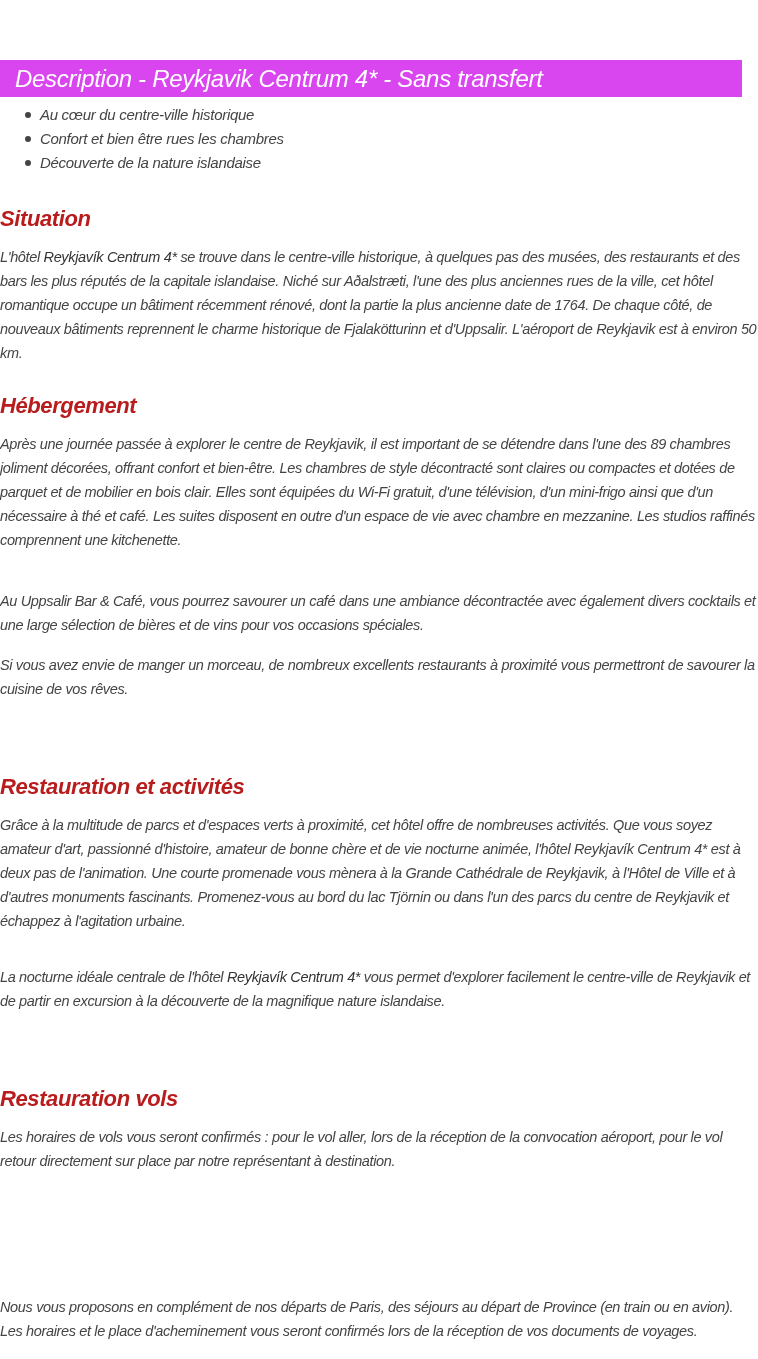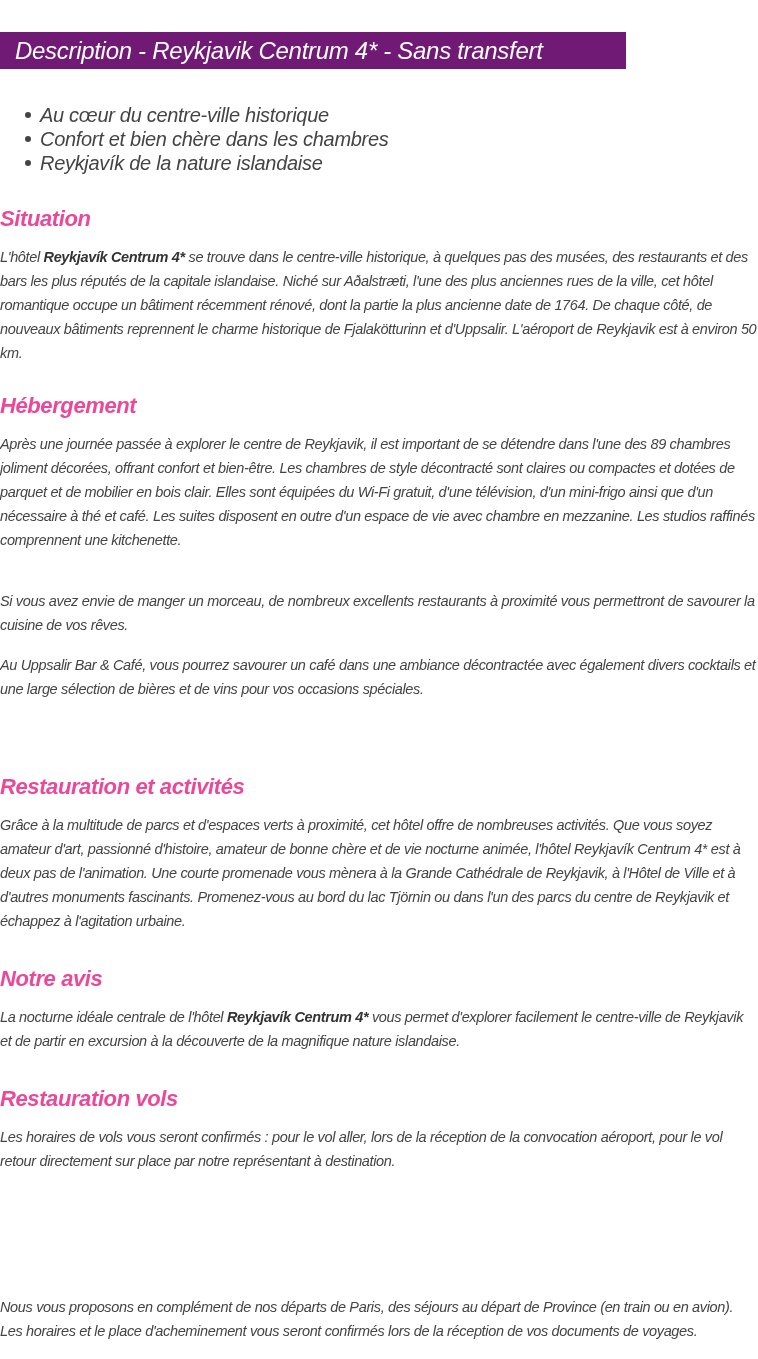--- a/index.html
+++ b/index.html
@@ -15,24 +15,24 @@
       color: #444444;
       position: relative;
     }
     .page {
       position: relative;
       width: 758px;
     }
     .title-band {
       position: absolute;
       left: 0;
-      top: 32px;
-      width: 626px;
+      top: 60px;
+      width: 742px;
       height: 37px;
-      background: #701a75;
+      background: #d946ef;
     }
     .title-band h1 {
       margin: 0;
       padding: 0 0 0 15px;
       font-size: 24px;
       line-height: 37px;
       font-weight: normal;
       font-style: italic;
       color: #ffffff;
       letter-spacing: -0.3px;
@@ -41,21 +41,21 @@
     ul.highlights {
       position: absolute;
       left: 0;
       top: 103px;
       margin: 0;
       padding: 0 0 0 40px;
       list-style: none;
     }
     ul.highlights li {
       position: relative;
-      font-size: 20px;
+      font-size: 15px;
       line-height: 24px;
       font-style: italic;
       color: #444444;
       letter-spacing: -0.3px;
     }
     ul.highlights li .bullet {
       position: absolute;
       left: -15px;
       top: 9px;
       width: 6px;
@@ -67,80 +67,79 @@
       position: absolute;
       left: 0;
       width: 758px;
     }
     .section h2 {
       margin: 0;
       font-size: 22px;
       line-height: 28px;
       font-weight: bold;
       font-style: italic;
-      color: #ec4899;
+      color: #b91c1c;
       letter-spacing: -0.4px;
       white-space: nowrap;
     }
     .section p {
       margin: 0;
       font-size: 14.5px;
       line-height: 24px;
       font-style: italic;
       color: #444444;
       letter-spacing: -0.35px;
     }
     .section p + p {
       margin-top: 16px;
     }
     .section h2 + p {
       margin-top: 12px;
     }
     .section p b {
-      font-weight: bold;
+      font-weight: normal;
       color: #333333;
     }
   </style>
 </head>
 <body>
 
 <div class="page">
 
   <div class="title-band">
     <h1>Description - Reykjavik Centrum 4* - Sans transfert</h1>
   </div>
 
   <ul class="highlights">
     <li><span class="bullet"></span><span>Au cœur du centre-ville historique</span></li>
-    <li><span class="bullet"></span><span>Confort et bien chère dans les chambres</span></li>
-    <li><span class="bullet"></span><span>Reykjavík de la nature islandaise</span></li>
+    <li><span class="bullet"></span><span>Confort et bien être rues les chambres</span></li>
+    <li><span class="bullet"></span><span>Découverte de la nature islandaise</span></li>
   </ul>
 
   <div class="section" style="top:205px;">
     <h2>Situation</h2>
     <p><span>L'hôtel </span><b>Reykjavík Centrum 4*</b><span> se trouve dans le centre-ville historique, à quelques pas des musées, des restaurants et des bars les plus réputés de la capitale islandaise. Niché sur Aðalstræti, l'une des plus anciennes rues de la ville, cet hôtel romantique occupe un bâtiment récemment rénové, dont la partie la plus ancienne date de 1764. De chaque côté, de nouveaux bâtiments reprennent le charme historique de Fjalakötturinn et d'Uppsalir. L'aéroport de Reykjavik est à environ 50 km.</span></p>
   </div>
 
   <div class="section" style="top:392px;">
     <h2>Hébergement</h2>
     <p>Après une journée passée à explorer le centre de Reykjavik, il est important de se détendre dans l'une des 89 chambres joliment décorées, offrant confort et bien-être. Les chambres de style décontracté sont claires ou compactes et dotées de parquet et de mobilier en bois clair. Elles sont équipées du Wi-Fi gratuit, d'une télévision, d'un mini-frigo ainsi que d'un nécessaire à thé et café. Les suites disposent en outre d'un espace de vie avec chambre en mezzanine. Les studios raffinés comprennent une kitchenette.</p>
   </div>
 
   <div class="section" style="top:589px;">
+    <p>Au Uppsalir Bar &amp; Café, vous pourrez savourer un café dans une ambiance décontractée avec également divers cocktails et une large sélection de bières et de vins pour vos occasions spéciales.</p>
     <p>Si vous avez envie de manger un morceau, de nombreux excellents restaurants à proximité vous permettront de savourer la cuisine de vos rêves.</p>
-    <p>Au Uppsalir Bar &amp; Café, vous pourrez savourer un café dans une ambiance décontractée avec également divers cocktails et une large sélection de bières et de vins pour vos occasions spéciales.</p>
   </div>
 
   <div class="section" style="top:773px;">
     <h2>Restauration et activités</h2>
     <p>Grâce à la multitude de parcs et d'espaces verts à proximité, cet hôtel offre de nombreuses activités. Que vous soyez amateur d'art, passionné d'histoire, amateur de bonne chère et de vie nocturne animée, l'hôtel Reykjavík Centrum 4* est à deux pas de l'animation. Une courte promenade vous mènera à la Grande Cathédrale de Reykjavik, à l'Hôtel de Ville et à d'autres monuments fascinants. Promenez-vous au bord du lac Tjörnin ou dans l'un des parcs du centre de Reykjavik et échappez à l'agitation urbaine.</p>
   </div>
 
   <div class="section" style="top:965px;">
-    <h2>Notre avis</h2>
     <p><span>La nocturne idéale centrale de l'hôtel </span><b>Reykjavík Centrum 4*</b><span> vous permet d'explorer facilement le centre-ville de Reykjavik et de partir en excursion à la découverte de la magnifique nature islandaise.</span></p>
   </div>
 
   <div class="section" style="top:1085px;">
     <h2>Restauration vols</h2>
     <p>Les horaires de vols vous seront confirmés : pour le vol aller, lors de la réception de la convocation aéroport, pour le vol retour directement sur place par notre représentant à destination.</p>
   </div>
 
   <div class="section" style="top:1295px;">
     <p>Nous vous proposons en complément de nos départs de Paris, des séjours au départ de Province (en train ou en avion). Les horaires et le place d'acheminement vous seront confirmés lors de la réception de vos documents de voyages.</p>

